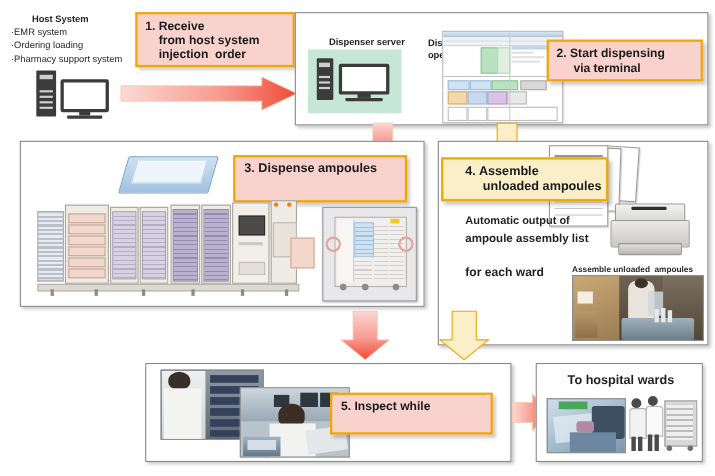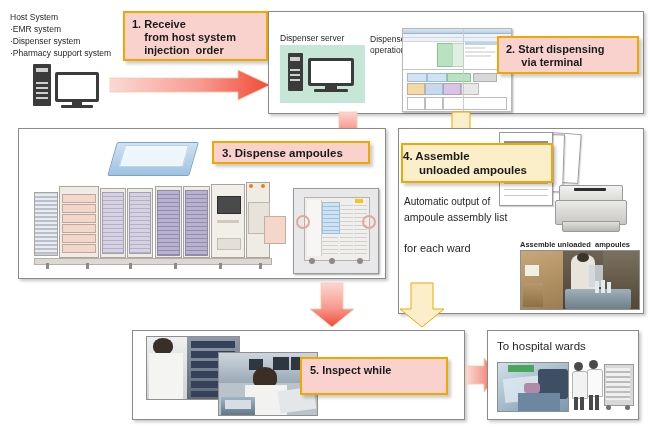--- a/index.html
+++ b/index.html
@@ -14,21 +14,21 @@
   
   .callout{position:absolute;box-sizing:border-box;border:2px solid #F2A600;
            font-weight:bold;line-height:1.18;color:#1a1a1a;
            box-shadow:3px 3px 3px rgba(0,0,0,.20);}
   .callout.pink{background:#F9D2CE;}
   .callout.cream{background:#FBEFC9;}
   .callout .ln{display:block;white-space:pre;}
 
   
   .txt{position:absolute;white-space:pre;}
-  .bold{font-weight:normal;}
+  .bold{font-weight:bold;margin-left:19px;}
 
   
   .arrow{position:absolute;}
   .arrow svg{display:block;overflow:visible;}
 
   
   .pic{position:absolute;overflow:hidden;}
   .shadowpic{box-shadow:1px 1px 2px rgba(0,0,0,.35);}
 
   
@@ -91,21 +91,21 @@
 
   .cap{position:absolute;font-weight:bold;white-space:pre;}
 </style>
 </head>
 <body>
 
 <div class="canvas">
 
   <div class="txt bold" style="left:10px;top:12px;font-size:8.5px;">Host System</div>
   <div class="txt" style="left:10px;top:24px;font-size:8.5px;">·EMR system</div>
-  <div class="txt" style="left:10px;top:36px;font-size:8.5px;">·Dispenser system</div>
+  <div class="txt" style="left:10px;top:36px;font-size:8.5px;">·Ordering loading</div>
   <div class="txt" style="left:10px;top:48px;font-size:8.5px;">·Pharmacy support system</div>
 
   <div style="position:absolute;left:33px;top:64px;width:18px;height:42px;">
     <div class="tower" style="left:0;top:0;width:18px;height:42px;">
       <i style="left:3px;top:4px;width:12px;height:4px;"></i>
       <i style="left:3px;top:18px;width:12px;height:2px;"></i>
       <i style="left:3px;top:23px;width:12px;height:2px;"></i>
       <i style="left:3px;top:28px;width:12px;height:2px;"></i>
       <i style="left:3px;top:33px;width:12px;height:2px;"></i>
     </div>
@@ -204,21 +204,21 @@
     </svg>
   </div>
 
   <div class="panel" style="left:18px;top:128px;width:368px;height:151px;"></div>
 
   <div class="tray" style="left:112px;top:134px;width:82px;height:42px;">
     <div class="body"></div>
     <div class="inner"></div>
   </div>
 
-  <div class="callout pink" style="left:212px;top:141px;width:158px;height:23px;padding:4px 8px;font-size:11.5px;">
+  <div class="callout pink" style="left:212px;top:141px;width:158px;height:43px;padding:4px 8px;font-size:11.5px;">
     <span class="ln">3. Dispense ampoules</span>
   </div>
 
   <div class="mach" style="left:34px;top:182px;width:250px;height:88px;">
 
     <div class="mod" style="left:0;top:10px;width:24px;height:64px;background:#cfd4dc;"></div>
     <div style="position:absolute;left:1px;top:12px;width:22px;height:60px;
          background:repeating-linear-gradient(#e8ebf0 0 2px,#b9c0cc 2px 4px);"></div>
 
     <div class="mod" style="left:25px;top:4px;width:40px;height:72px;background:#efece6;"></div>
@@ -301,21 +301,21 @@
   </div>
 
   <div class="printer" style="left:555px;top:185px;width:72px;height:46px;">
     <div class="pr-top">
         <div class="pr-slot"></div>
       </div>
     <div class="pr-body"></div>
     <div class="pr-tray"></div>
   </div>
 
-  <div class="callout cream" style="left:401px;top:143px;width:152px;height:40px;padding:5px 0;font-size:11.5px;">
+  <div class="callout cream" style="left:401px;top:143px;width:152px;height:40px;padding:5px 20px;font-size:11.5px;">
     <span class="ln">4. Assemble</span>
     <span class="ln">     unloaded ampoules</span>
   </div>
 
   <div class="txt bold" style="left:404px;top:196px;font-size:10px;">Automatic output of</div>
   <div class="txt bold" style="left:404px;top:211px;font-size:10.5px;">ampoule assembly list</div>
   <div class="txt bold" style="left:404px;top:242px;font-size:11px;">for each ward</div>
 
   <div class="cap" style="left:520px;top:240px;font-size:7.5px;">Assemble unloaded  ampoules</div>
   <div class="photo" style="left:520px;top:250px;width:118px;height:58px;background:#8b7f6d;">

